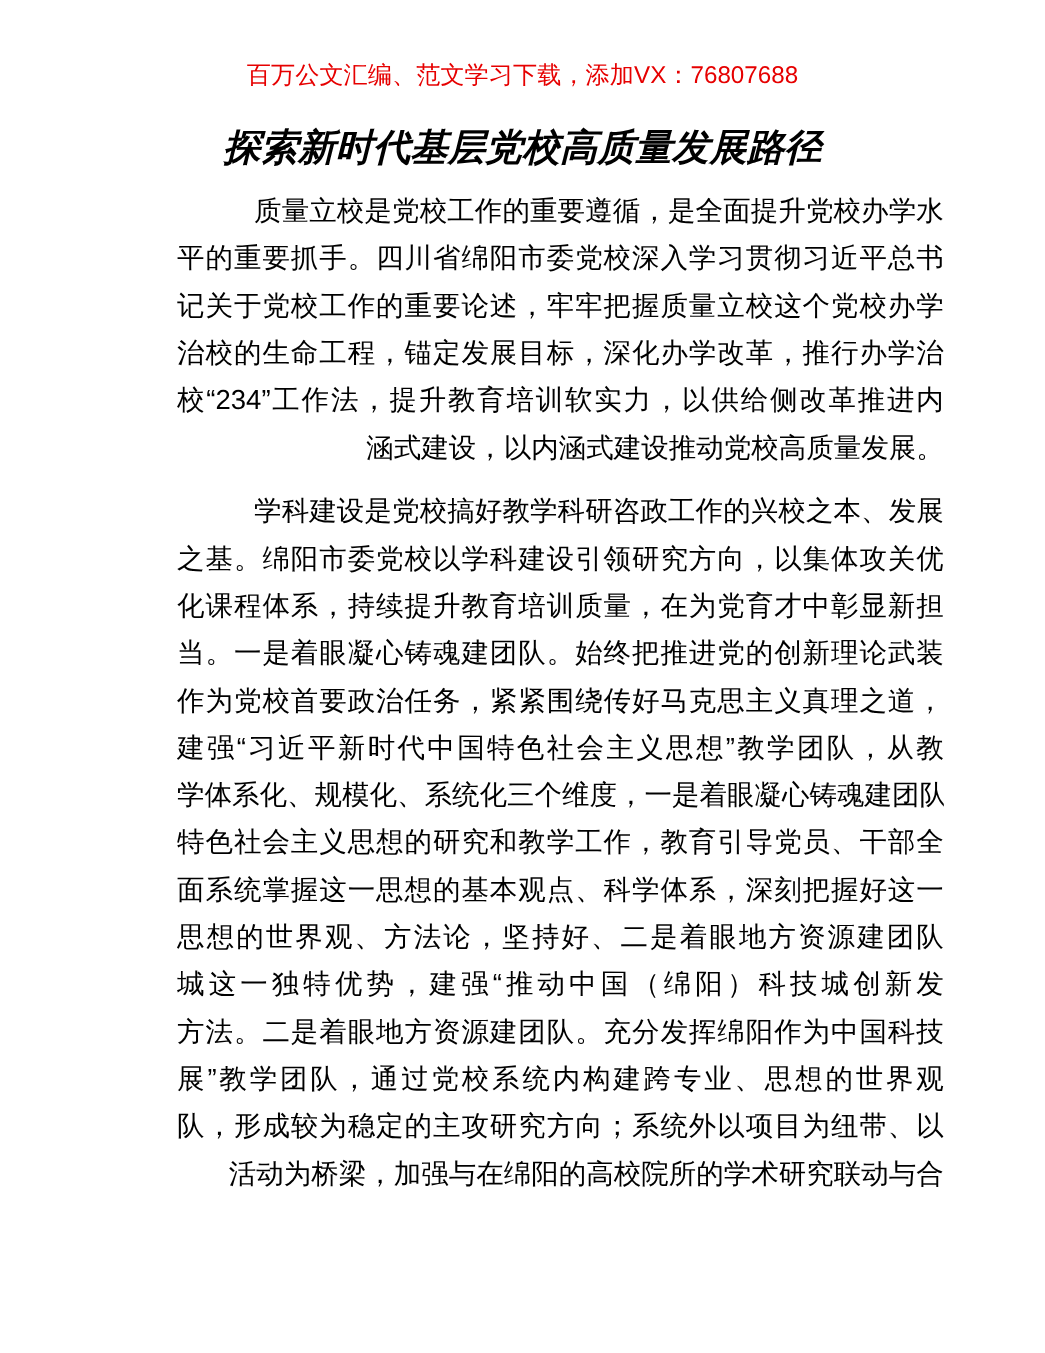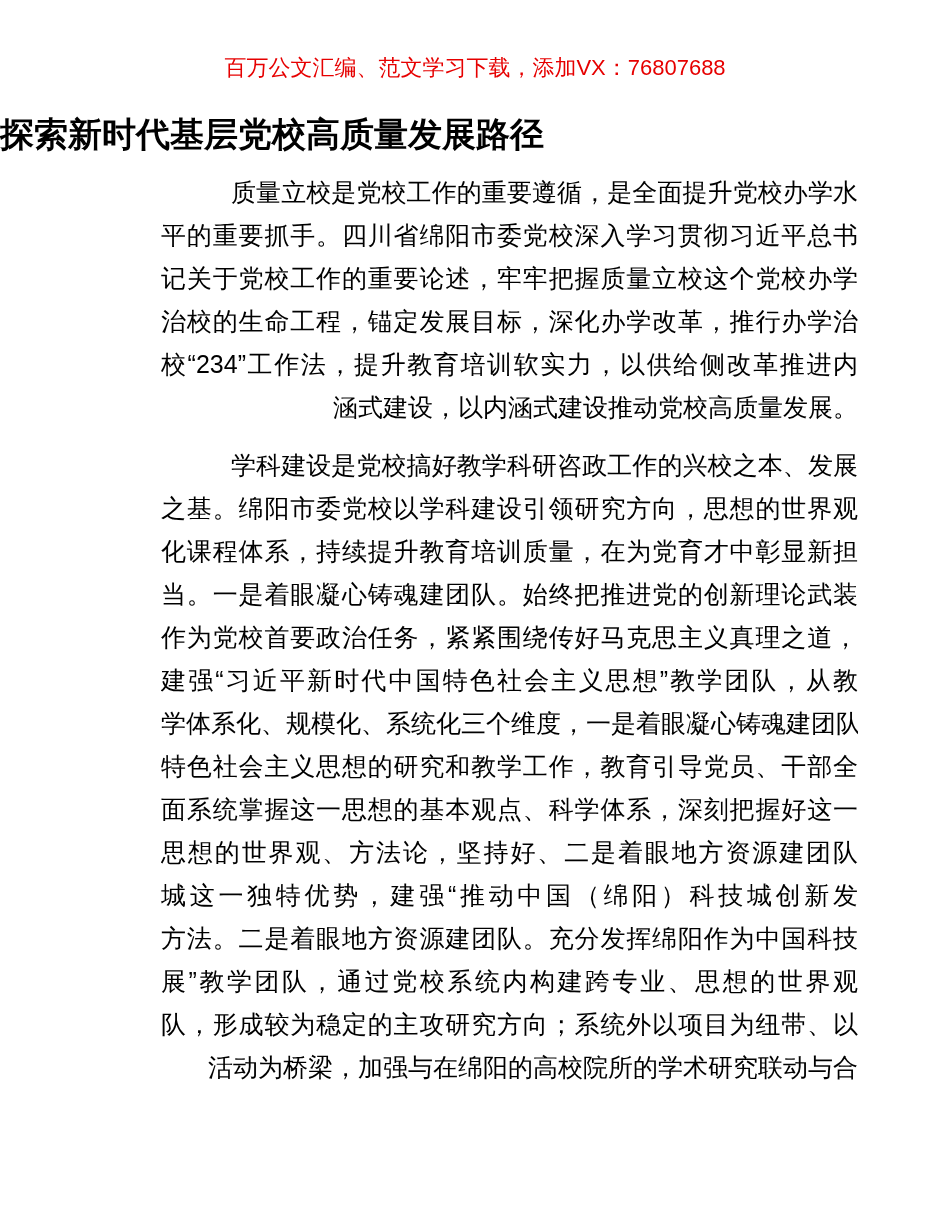--- a/index.html
+++ b/index.html
@@ -24,25 +24,26 @@
     text-align: center;
     font-size: 22px;
     line-height: 28px;
     font-weight: 400;
   }
   .doc-title {
     position: absolute;
     top: 112px;
     left: 0;
     width: 950px;
-    text-align: left;
+    text-align: center;
     font-size: 34px;
     line-height: 44px;
     font-weight: 700;
     color: #000000;
+    font-style: italic;
   }
   .doc-body {
     position: absolute;
     top: 171px;
     left: 116px;
     width: 697px;
     margin-left: 45px;
   }
   .paragraph { margin: 0; padding: 0; }
   .paragraph.spaced { margin-top: 15px; }
@@ -72,21 +73,21 @@
       <div class="paragraph">
         <div class="line first">质量立校是党校工作的重要遵循，是全面提升党校办学水</div>
         <div class="line">平的重要抓手。四川省绵阳市委党校深入学习贯彻习近平总书</div>
         <div class="line">记关于党校工作的重要论述，牢牢把握质量立校这个党校办学</div>
         <div class="line">治校的生命工程，锚定发展目标，深化办学改革，推行办学治</div>
         <div class="line">校“234”工作法，提升教育培训软实力，以供给侧改革推进内</div>
         <div class="line last">涵式建设，以内涵式建设推动党校高质量发展。</div>
       </div>
       <div class="paragraph spaced">
         <div class="line first">学科建设是党校搞好教学科研咨政工作的兴校之本、发展</div>
-        <div class="line">之基。绵阳市委党校以学科建设引领研究方向，思想的世界观</div>
+        <div class="line">之基。绵阳市委党校以学科建设引领研究方向，以集体攻关优</div>
         <div class="line">化课程体系，持续提升教育培训质量，在为党育才中彰显新担</div>
         <div class="line">当。一是着眼凝心铸魂建团队。始终把推进党的创新理论武装</div>
         <div class="line">作为党校首要政治任务，紧紧围绕传好马克思主义真理之道，</div>
         <div class="line">建强“习近平新时代中国特色社会主义思想”教学团队，从教</div>
         <div class="line">学体系化、规模化、系统化三个维度，一是着眼凝心铸魂建团队</div>
         <div class="line">特色社会主义思想的研究和教学工作，教育引导党员、干部全</div>
         <div class="line">面系统掌握这一思想的基本观点、科学体系，深刻把握好这一</div>
         <div class="line">思想的世界观、方法论，坚持好、二是着眼地方资源建团队</div>
         <div class="line">城这一独特优势，建强“推动中国（绵阳）科技城创新发</div>
         <div class="line">方法。二是着眼地方资源建团队。充分发挥绵阳作为中国科技</div>

